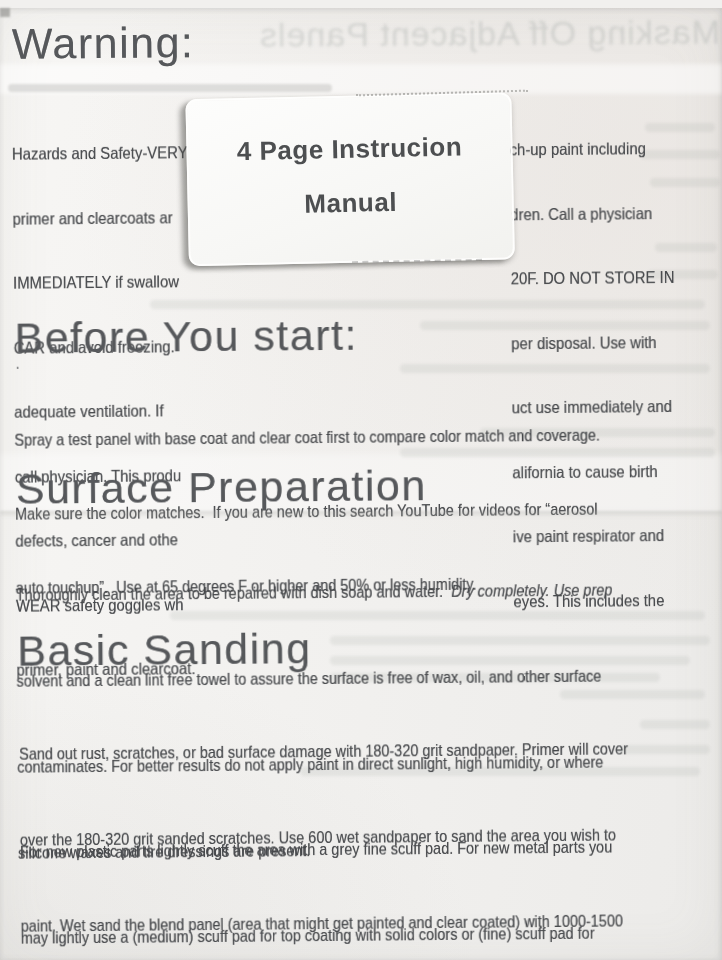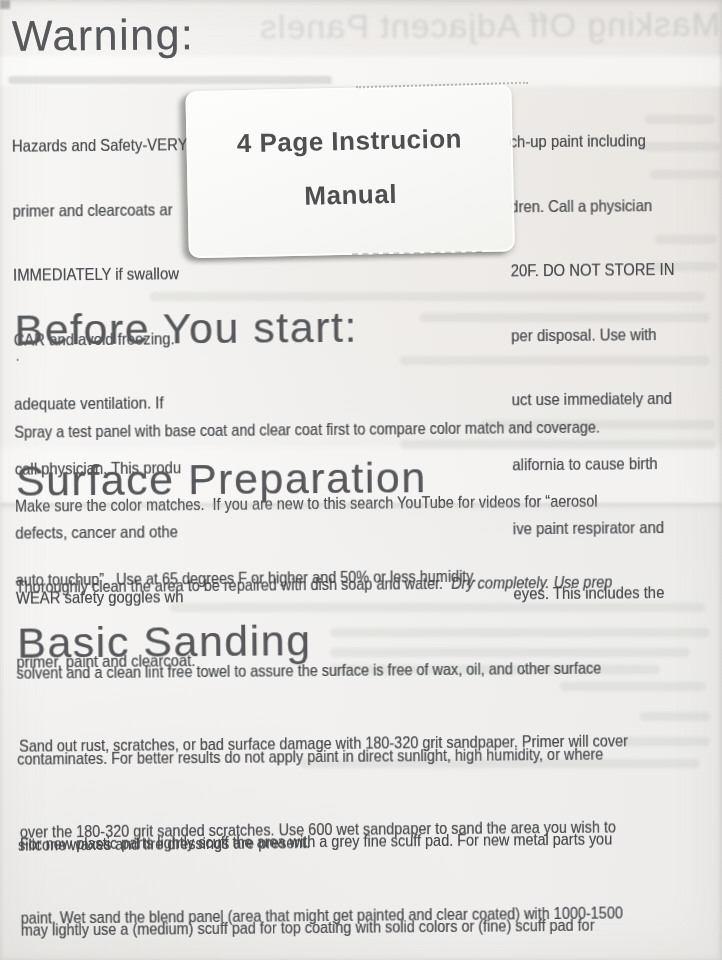--- a/index.html
+++ b/index.html
@@ -10,20 +10,21 @@
   }
   .photo{
     position:absolute;inset:0;
     background:
       radial-gradient(130% 80% at 88% 18%, rgba(232,226,221,0.55), rgba(232,226,221,0) 60%),
       radial-gradient(120% 60% at 0% 100%, rgba(190,188,184,0.20), rgba(190,188,184,0) 55%),
       linear-gradient(100deg,#f7f6f4 0%,#f1f0ee 55%,#ecebe9 100%);
     box-shadow:inset 0 0 55px rgba(110,110,105,0.09),
                inset -2px 0 6px rgba(100,100,95,0.10),
                inset 0 2px 5px rgba(100,100,95,0.10);
+    margin-top:8px;
   }
   .content{position:absolute;inset:0;transform:rotate(-0.5deg);transform-origin:45% 40%;}
 
   
   .h1{
     position:absolute;left:15px;color:#56585b;font-size:43px;line-height:1.1;
     letter-spacing:1.5px;white-space:pre;font-weight:400;
     text-shadow:0 0 0.6px rgba(86,88,91,0.45);
   }
   

